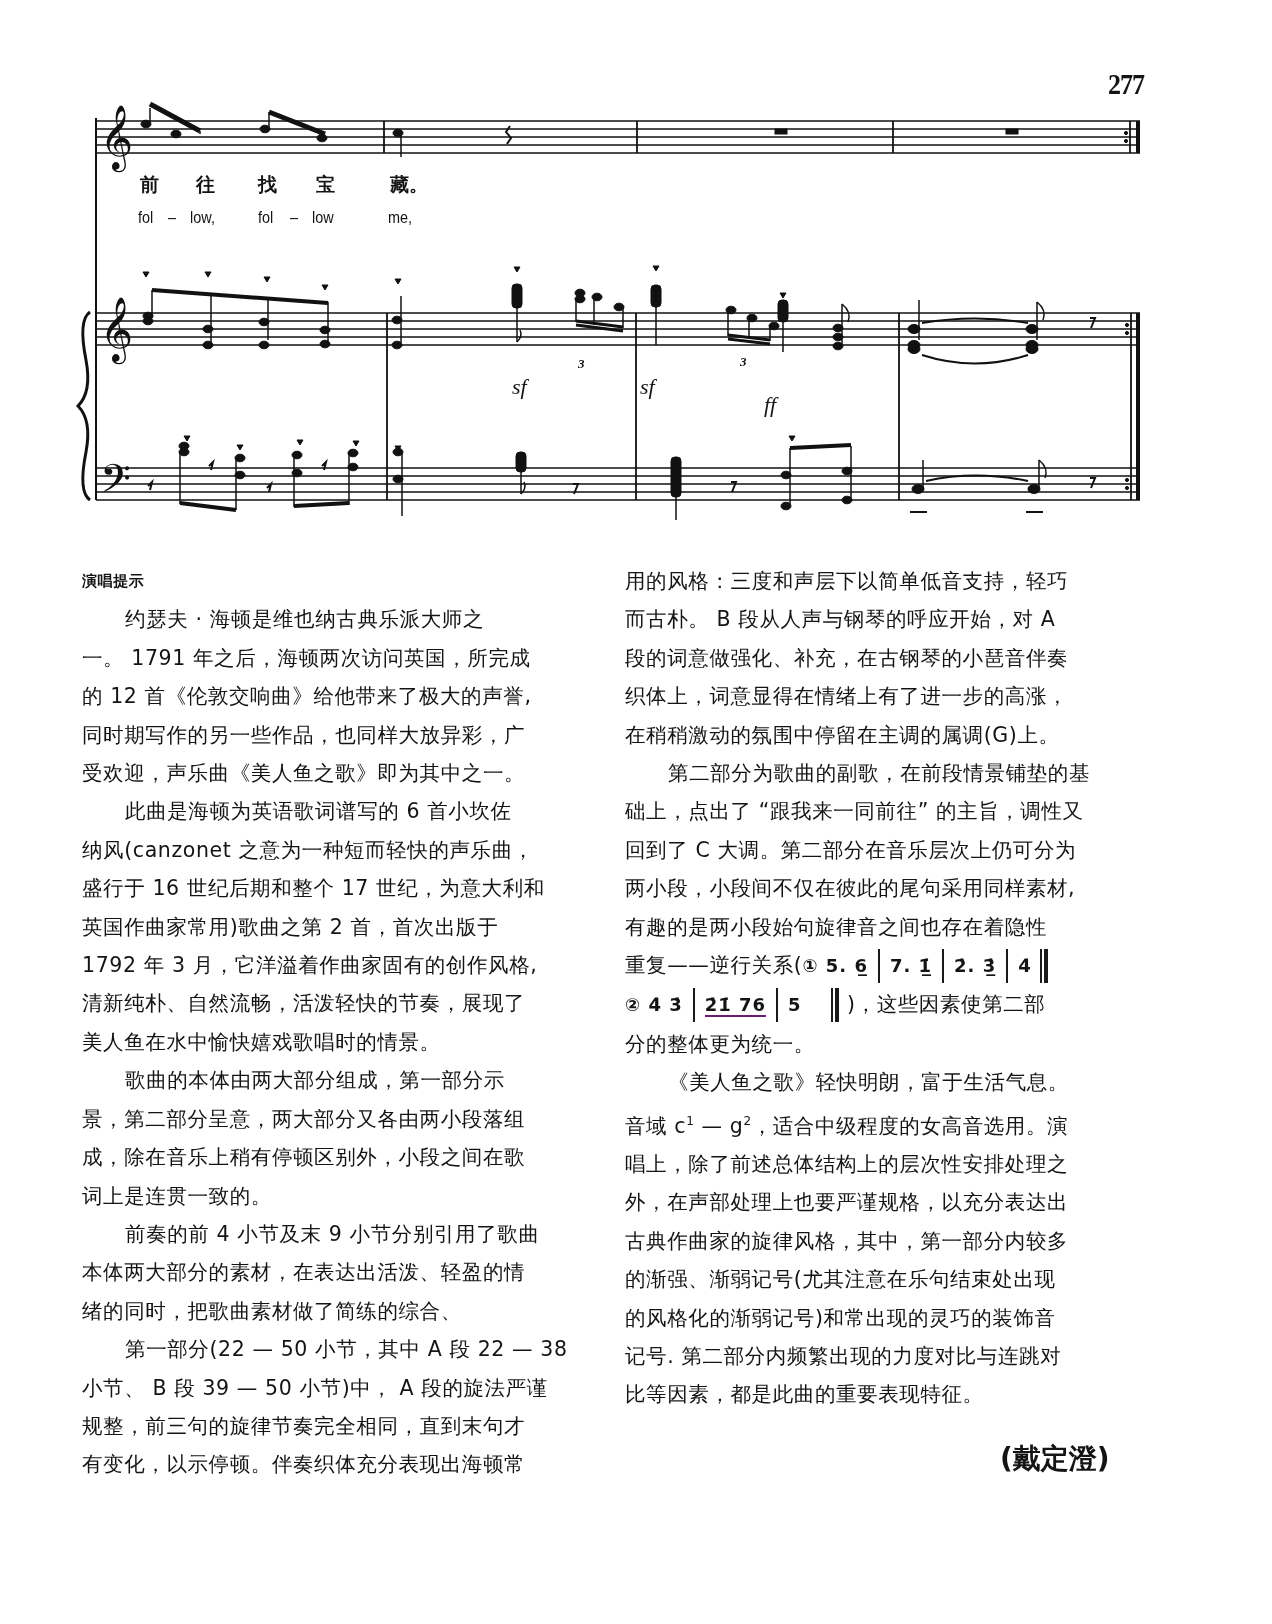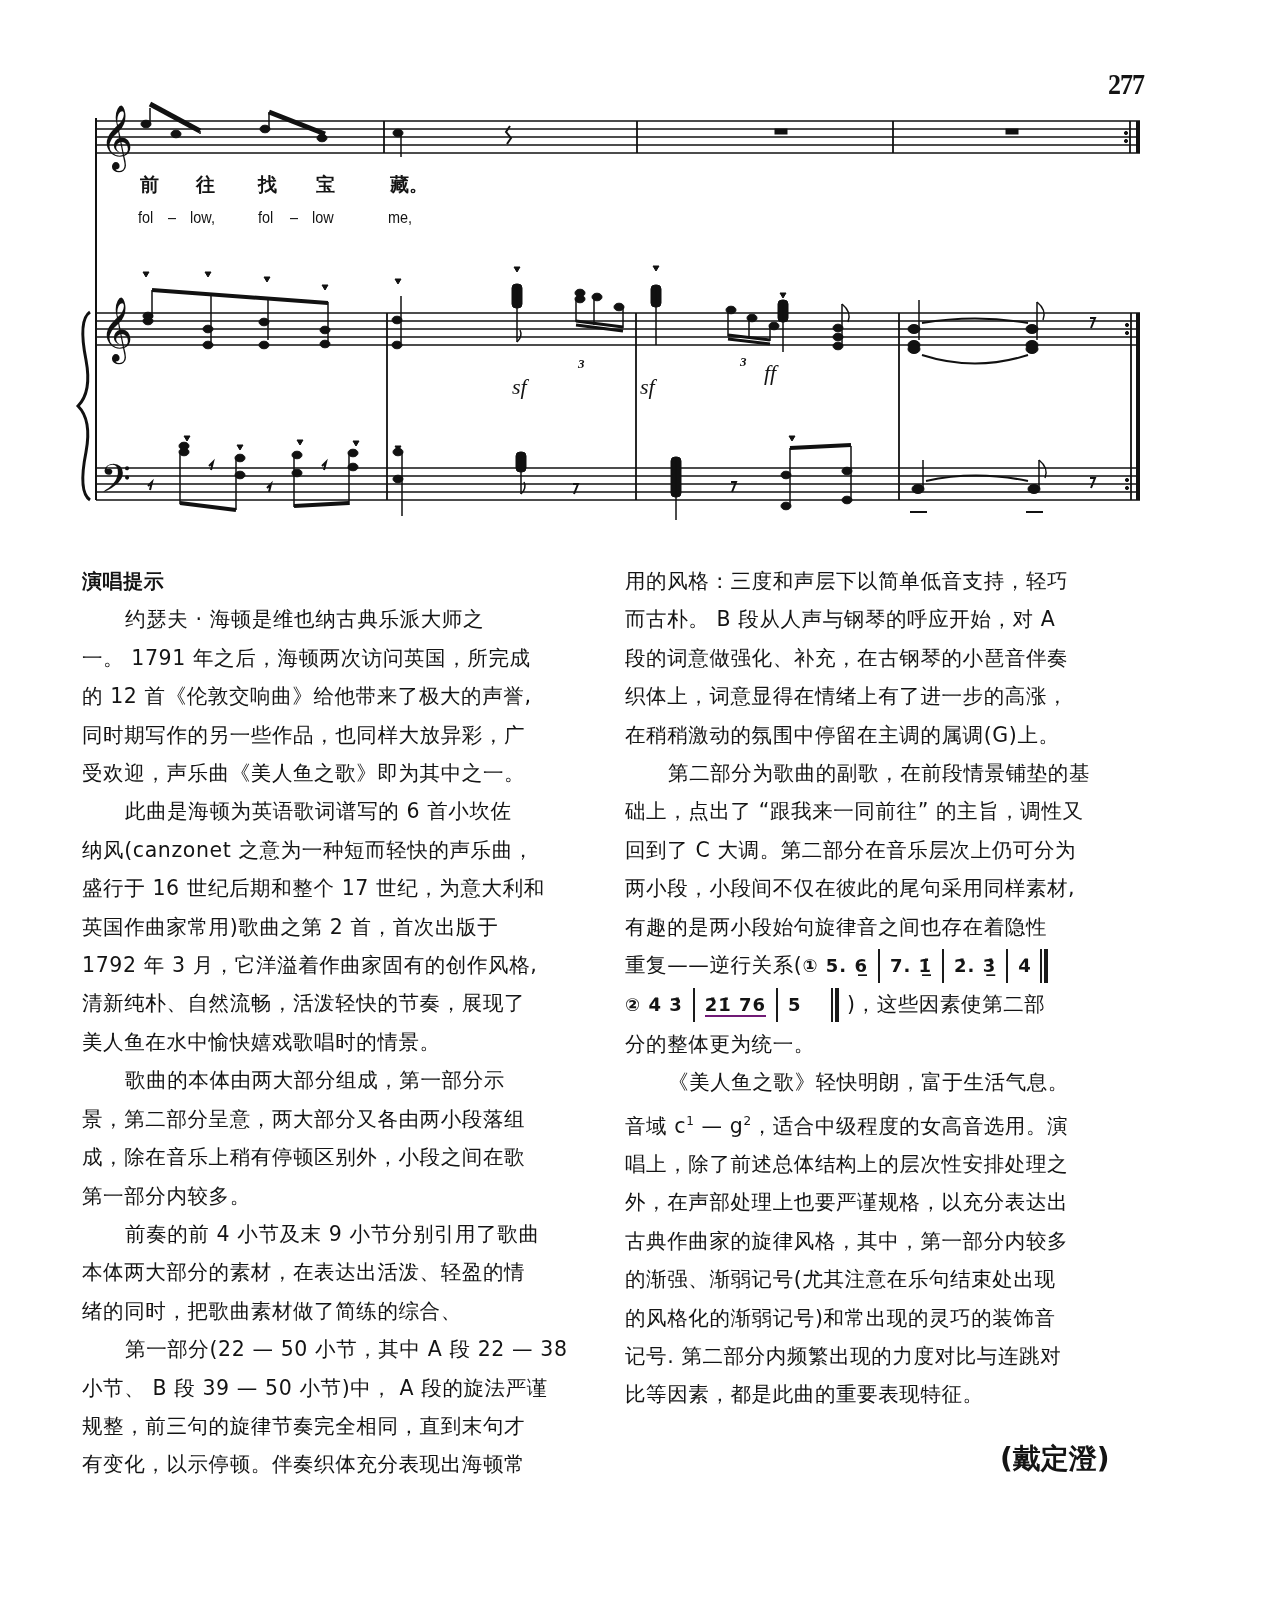--- a/index.html
+++ b/index.html
@@ -10,21 +10,21 @@
   .score { position: absolute; left: 0; top: 0; width: 1272px; height: 540px; }
   .lyric-cn { position: absolute; top: 172px; font-family: "DejaVu Sans", sans-serif; font-weight: bold; font-size: 19px; }
   .lyric-en { position: absolute; top: 208px; font-family: "Liberation Sans", sans-serif; font-size: 17px; transform: scaleX(0.85); transform-origin: left; }
   .dyn { position: absolute; font-family: "Liberation Serif", serif; font-style: italic; font-weight: normal; font-size: 22px; }
   .tuplet { position: absolute; font-family: "Liberation Serif", serif; font-style: italic; font-weight: bold; font-size: 13px; }
 
   .col { position: absolute; top: 562px; font-family: "DejaVu Sans", sans-serif; font-size: 20.5px; line-height: 38.4px; letter-spacing: 0.6px; }
   .col-left { left: 82px; width: 512px; }
   .col-right { left: 625px; width: 505px; }
   .col p { margin: 0; }
-  .heading { font-weight: bold; font-size: 20px; margin: 0; }
+  .heading { font-weight: bold; font-size: 15px; margin: 0; }
   .indent { text-indent: 2.1em; }
   .line { display: block; white-space: nowrap; }
   .jianpu { font-family: "DejaVu Sans", sans-serif; font-weight: bold; font-size: 18px; letter-spacing: 1px; }
   .bar { display: inline-block; width: 2px; height: 34px; background: #1a1a1a; vertical-align: middle; margin: 0 10px; }
   .dbar { display: inline-block; width: 8px; height: 34px; border-left: 2px solid #1a1a1a; border-right: 4px solid #1a1a1a; vertical-align: middle; margin: 0 8px; box-sizing: border-box; }
   .ul { border-bottom: 2px solid #701a75; }
   .author { position: absolute; left: 1000px; top: 1440px; font-family: "DejaVu Sans", sans-serif; font-weight: bold; font-size: 28px; }
   .watermark { position: absolute; left: 965px; top: 1578px; font-family: "DejaVu Sans", sans-serif; font-size: 14px; white-space: nowrap; opacity: 0.85; clip-path: inset(0 0 45% 0); margin-top: 48px; }
   .watermark .red { color: #d23a3a; }
   .watermark .brown { color: #b06a4a; }
@@ -253,21 +253,21 @@
 <span class="lyric-en" style="left:138px">fol</span>
 <span class="lyric-en" style="left:168px">–</span>
 <span class="lyric-en" style="left:190px">low,</span>
 <span class="lyric-en" style="left:258px">fol</span>
 <span class="lyric-en" style="left:290px">–</span>
 <span class="lyric-en" style="left:312px">low</span>
 <span class="lyric-en" style="left:388px">me,</span>
 
 <span class="dyn" style="left:512px; top:374px">sf</span>
 <span class="dyn" style="left:640px; top:374px">sf</span>
-<span class="dyn" style="left:764px; top:360px">ff</span>
+<span class="dyn" style="left:764px; top:392px">ff</span>
 <span class="tuplet" style="left:578px; top:356px">3</span>
 <span class="tuplet" style="left:740px; top:354px">3</span>
 
 <div class="col col-left">
   <p class="heading">演唱提示</p>
   <div id="left-lines">
       <span class="line indent">约瑟夫 · 海顿是维也纳古典乐派大师之</span>
       <span class="line">一。 1791 年之后，海顿两次访问英国，所完成</span>
       <span class="line">的 12 首《伦敦交响曲》给他带来了极大的声誉,</span>
       <span class="line">同时期写作的另一些作品，也同样大放异彩，广</span>
@@ -275,21 +275,21 @@
       <span class="line indent">此曲是海顿为英语歌词谱写的 6 首小坎佐</span>
       <span class="line">纳风(canzonet 之意为一种短而轻快的声乐曲，</span>
       <span class="line">盛行于 16 世纪后期和整个 17 世纪，为意大利和</span>
       <span class="line">英国作曲家常用)歌曲之第 2 首，首次出版于</span>
       <span class="line">1792 年 3 月，它洋溢着作曲家固有的创作风格,</span>
       <span class="line">清新纯朴、自然流畅，活泼轻快的节奏，展现了</span>
       <span class="line">美人鱼在水中愉快嬉戏歌唱时的情景。</span>
       <span class="line indent">歌曲的本体由两大部分组成，第一部分示</span>
       <span class="line">景，第二部分呈意，两大部分又各由两小段落组</span>
       <span class="line">成，除在音乐上稍有停顿区别外，小段之间在歌</span>
-      <span class="line">第一部分内较多。</span>
+      <span class="line">词上是连贯一致的。</span>
       <span class="line indent">前奏的前 4 小节及末 9 小节分别引用了歌曲</span>
       <span class="line">本体两大部分的素材，在表达出活泼、轻盈的情</span>
       <span class="line">绪的同时，把歌曲素材做了简练的综合、</span>
       <span class="line indent">第一部分(22 — 50 小节，其中 A 段 22 — 38</span>
       <span class="line">小节、 B 段 39 — 50 小节)中， A 段的旋法严谨</span>
       <span class="line">规整，前三句的旋律节奏完全相同，直到末句才</span>
       <span class="line">有变化，以示停顿。伴奏织体充分表现出海顿常</span>
     </div>
 </div>
 

